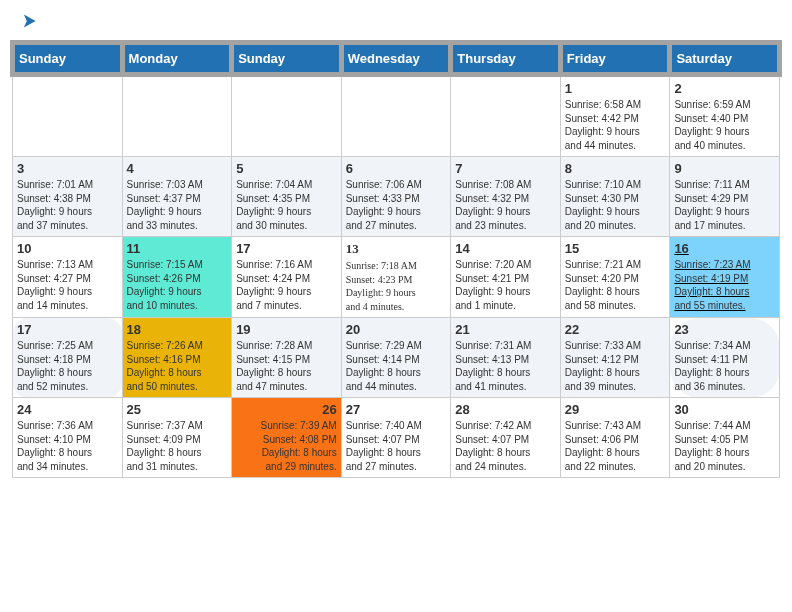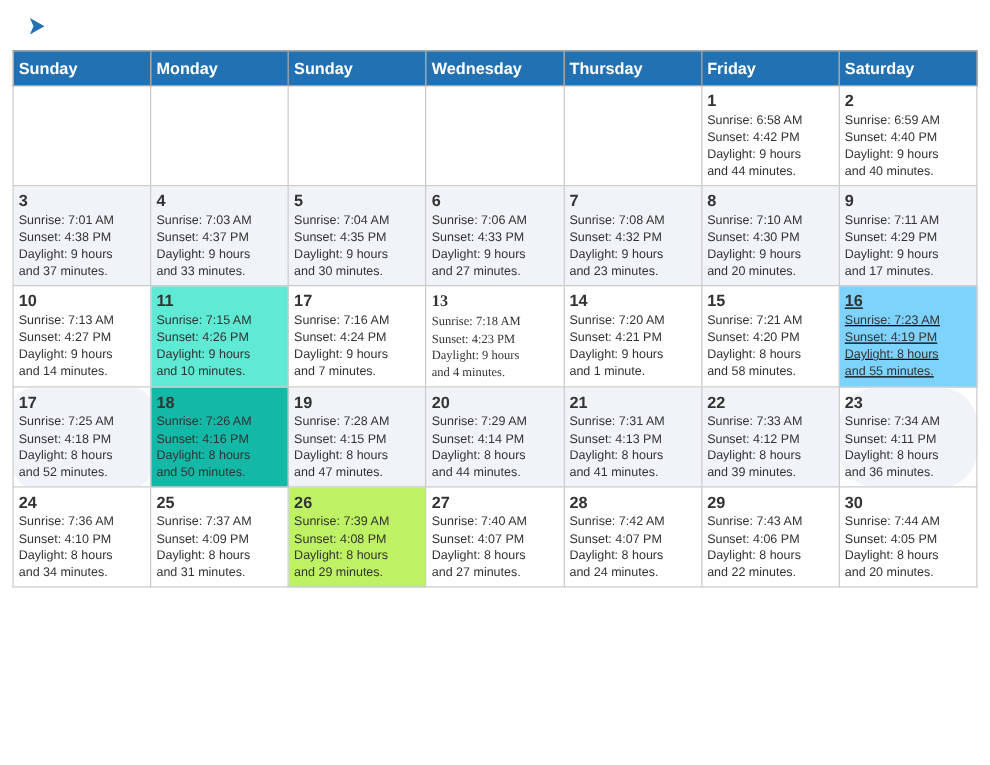--- a/index.html
+++ b/index.html
@@ -51,21 +51,21 @@
       border-collapse: collapse;
       font-size: 11px;
     }
     .calendar th {
       background-color: #2271b3;
       color: white;
       padding: 6px 4px;
       text-align: left;
       font-size: 13px;
       font-weight: bold;
-      border: 1px solid #a3a3a3;
+      border: 5px solid #a3a3a3;
     }
     .calendar td {
       border: 1px solid #ccc;
       vertical-align: top;
       padding: 4px;
       width: calc(100% / 7);
       height: 80px;
       background: #fff;
     }
     .calendar tr:nth-child(even) td {
@@ -194,21 +194,21 @@
         <td style="background: #7dd3fc; text-decoration: underline;">
           <span class="day-number">16</span>
           <div class="day-info">Sunrise: 7:23 AM<br>Sunset: 4:19 PM<br>Daylight: 8 hours<br>and 55 minutes.</div>
         </td>
       </tr>
       <tr>
         <td style="background: rgb(240, 244, 248); border-radius: 15px;">
           <span class="day-number">17</span>
           <div class="day-info">Sunrise: 7:25 AM<br>Sunset: 4:18 PM<br>Daylight: 8 hours<br>and 52 minutes.</div>
         </td>
-        <td style="background: #14b8a6;">
+        <td style="background: #eab308;">
           <span class="day-number">18</span>
           <div class="day-info">Sunrise: 7:26 AM<br>Sunset: 4:16 PM<br>Daylight: 8 hours<br>and 50 minutes.</div>
         </td>
         <td style="background: rgb(240, 244, 248);">
           <span class="day-number">19</span>
           <div class="day-info">Sunrise: 7:28 AM<br>Sunset: 4:15 PM<br>Daylight: 8 hours<br>and 47 minutes.</div>
         </td>
         <td style="background: rgb(240, 244, 248);">
           <span class="day-number">20</span>
           <div class="day-info">Sunrise: 7:29 AM<br>Sunset: 4:14 PM<br>Daylight: 8 hours<br>and 44 minutes.</div>
@@ -228,21 +228,21 @@
       </tr>
       <tr>
         <td style="background: rgb(255, 255, 255);">
           <span class="day-number">24</span>
           <div class="day-info">Sunrise: 7:36 AM<br>Sunset: 4:10 PM<br>Daylight: 8 hours<br>and 34 minutes.</div>
         </td>
         <td style="background: rgb(255, 255, 255);">
           <span class="day-number">25</span>
           <div class="day-info">Sunrise: 7:37 AM<br>Sunset: 4:09 PM<br>Daylight: 8 hours<br>and 31 minutes.</div>
         </td>
-        <td style="background: #bef264;">
+        <td style="background: #f97316; text-align: right;">
           <span class="day-number">26</span>
           <div class="day-info">Sunrise: 7:39 AM<br>Sunset: 4:08 PM<br>Daylight: 8 hours<br>and 29 minutes.</div>
         </td>
         <td style="background: rgb(255, 255, 255);">
           <span class="day-number">27</span>
           <div class="day-info">Sunrise: 7:40 AM<br>Sunset: 4:07 PM<br>Daylight: 8 hours<br>and 27 minutes.</div>
         </td>
         <td style="background: rgb(255, 255, 255);">
           <span class="day-number">28</span>
           <div class="day-info">Sunrise: 7:42 AM<br>Sunset: 4:07 PM<br>Daylight: 8 hours<br>and 24 minutes.</div>

